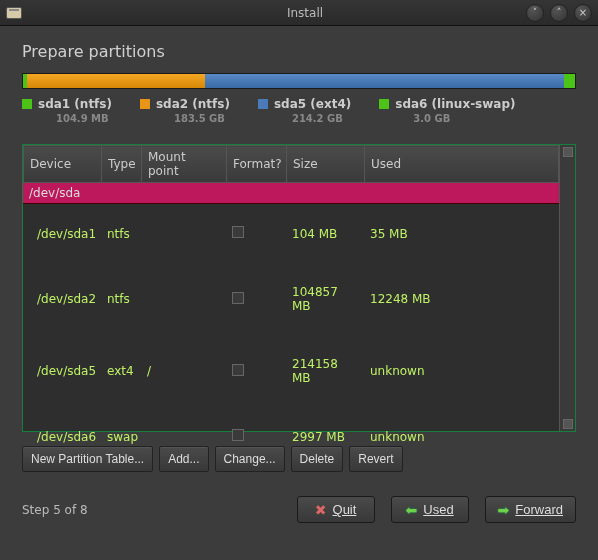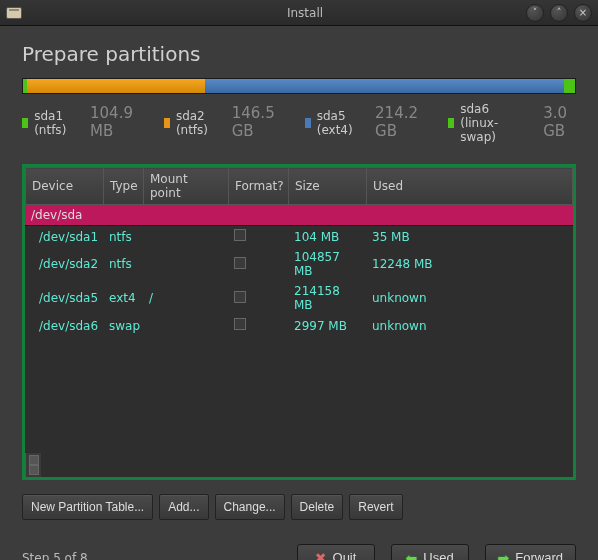--- a/index.html
+++ b/index.html
@@ -40,65 +40,64 @@
     width: 18px; height: 18px; border-radius: 50%;
     background: radial-gradient(circle at 35% 30%, #555, #333);
     border: 1px solid #222;
     display: flex; align-items: center; justify-content: center;
     color: #ccc; font-size: 10px;
   }
   .content {
     padding: 16px 22px 10px 22px;
   }
   .heading {
-    font-size: 20px; color: #d0d0d0; margin-bottom: 12px;
+    font-size: 16px; color: #d0d0d0; margin-bottom: 12px;
   }
   
   .pbar {
     display: flex; height: 16px; border: 1px solid #1a1a1a;
     background: #222; overflow: hidden;
   }
   .seg { height: 100%; }
   .seg-orange { background: linear-gradient(#f5a623, #d48806); border-left: 4px solid #4cc417; }
   .seg-blue  { background: linear-gradient(#5a8ac6, #3a6aa6); }
   .seg-green { background: #4cc417; }
   .legend { display: flex; gap: 28px; margin-top: 8px; margin-bottom: 20px; }
-  .legend-item { display: flex; flex-direction: row; }
+  .legend-item { display: flex; flex-direction: column; font-weight: bold; }
   .legend-row1 { display: flex; align-items: center; gap: 6px; color: #ccc; }
   .swatch { width: 10px; height: 10px; display: inline-block; }
   .sw-green { background: #4cc417; }
   .sw-orange{ background: #e69516; }
   .sw-blue  { background: #4a7ab8; }
-  .legend-row2 { color: #888; font-size: 15px; margin-left: 16px; margin-top: 2px; }
+  .legend-row2 { color: #888; font-size: 10px; margin-left: 34px; margin-top: 2px; }
   
   .table-wrap {
-    border: 3px solid #15803d; background: #2e2e2e;
+    border: 1px solid #15803d; background: #2e2e2e;
     display: flex;
-    flex-direction: column;
   }
   .table-main { flex: 1; }
   .table-scroll { width: 16px; background: #3a3a3a; border-left: 1px solid #555;
     display: flex; flex-direction: column; align-items: center; justify-content: space-between;
     padding: 2px 0;
   }
   .scroll-box { width: 10px; height: 10px; background: #555; border: 1px solid #666; }
   table { width: 100%; border-collapse: collapse; table-layout: fixed; }
   th {
     background: linear-gradient(#4a4a4a, #3a3a3a);
     color: #ccc; font-weight: normal; font-size: 12px;
     text-align: left; padding: 4px 6px;
     border: 1px solid #555; 
     height: 22px;
   }
   tr.disk td {
     background: #be185d; color: #ddd; padding: 3px 6px;
     border-bottom: 1px solid #400;
   }
   tr.part td {
-    color: #5eead4; padding: 3px 6px;
+    color: #bef264; padding: 22px 6px;
     border-bottom: 0;
   }
   tr.part td:first-child { padding-left: 14px; }
   .checkbox { width: 12px; height: 12px; border: 1px solid #666; background: #3a3a3a; display: inline-block; }
   col.c-device { width: 78px; }
   col.c-type   { width: 40px; }
   col.c-mount  { width: 85px; }
   col.c-format { width: 60px; }
   col.c-size   { width: 78px; }
   col.c-used   { width: auto; }
@@ -165,21 +164,21 @@
         <span class="swatch sw-green"></span>
         <span>sda1 (ntfs)</span>
       </div>
       <div class="legend-row2">104.9 MB</div>
     </div>
     <div class="legend-item">
       <div class="legend-row1">
         <span class="swatch sw-orange"></span>
         <span>sda2 (ntfs)</span>
       </div>
-      <div class="legend-row2">146.5 GB</div>
+      <div class="legend-row2">183.5 GB</div>
     </div>
     <div class="legend-item">
       <div class="legend-row1">
         <span class="swatch sw-blue"></span>
         <span>sda5 (ext4)</span>
       </div>
       <div class="legend-row2">214.2 GB</div>
     </div>
     <div class="legend-item">
       <div class="legend-row1">

